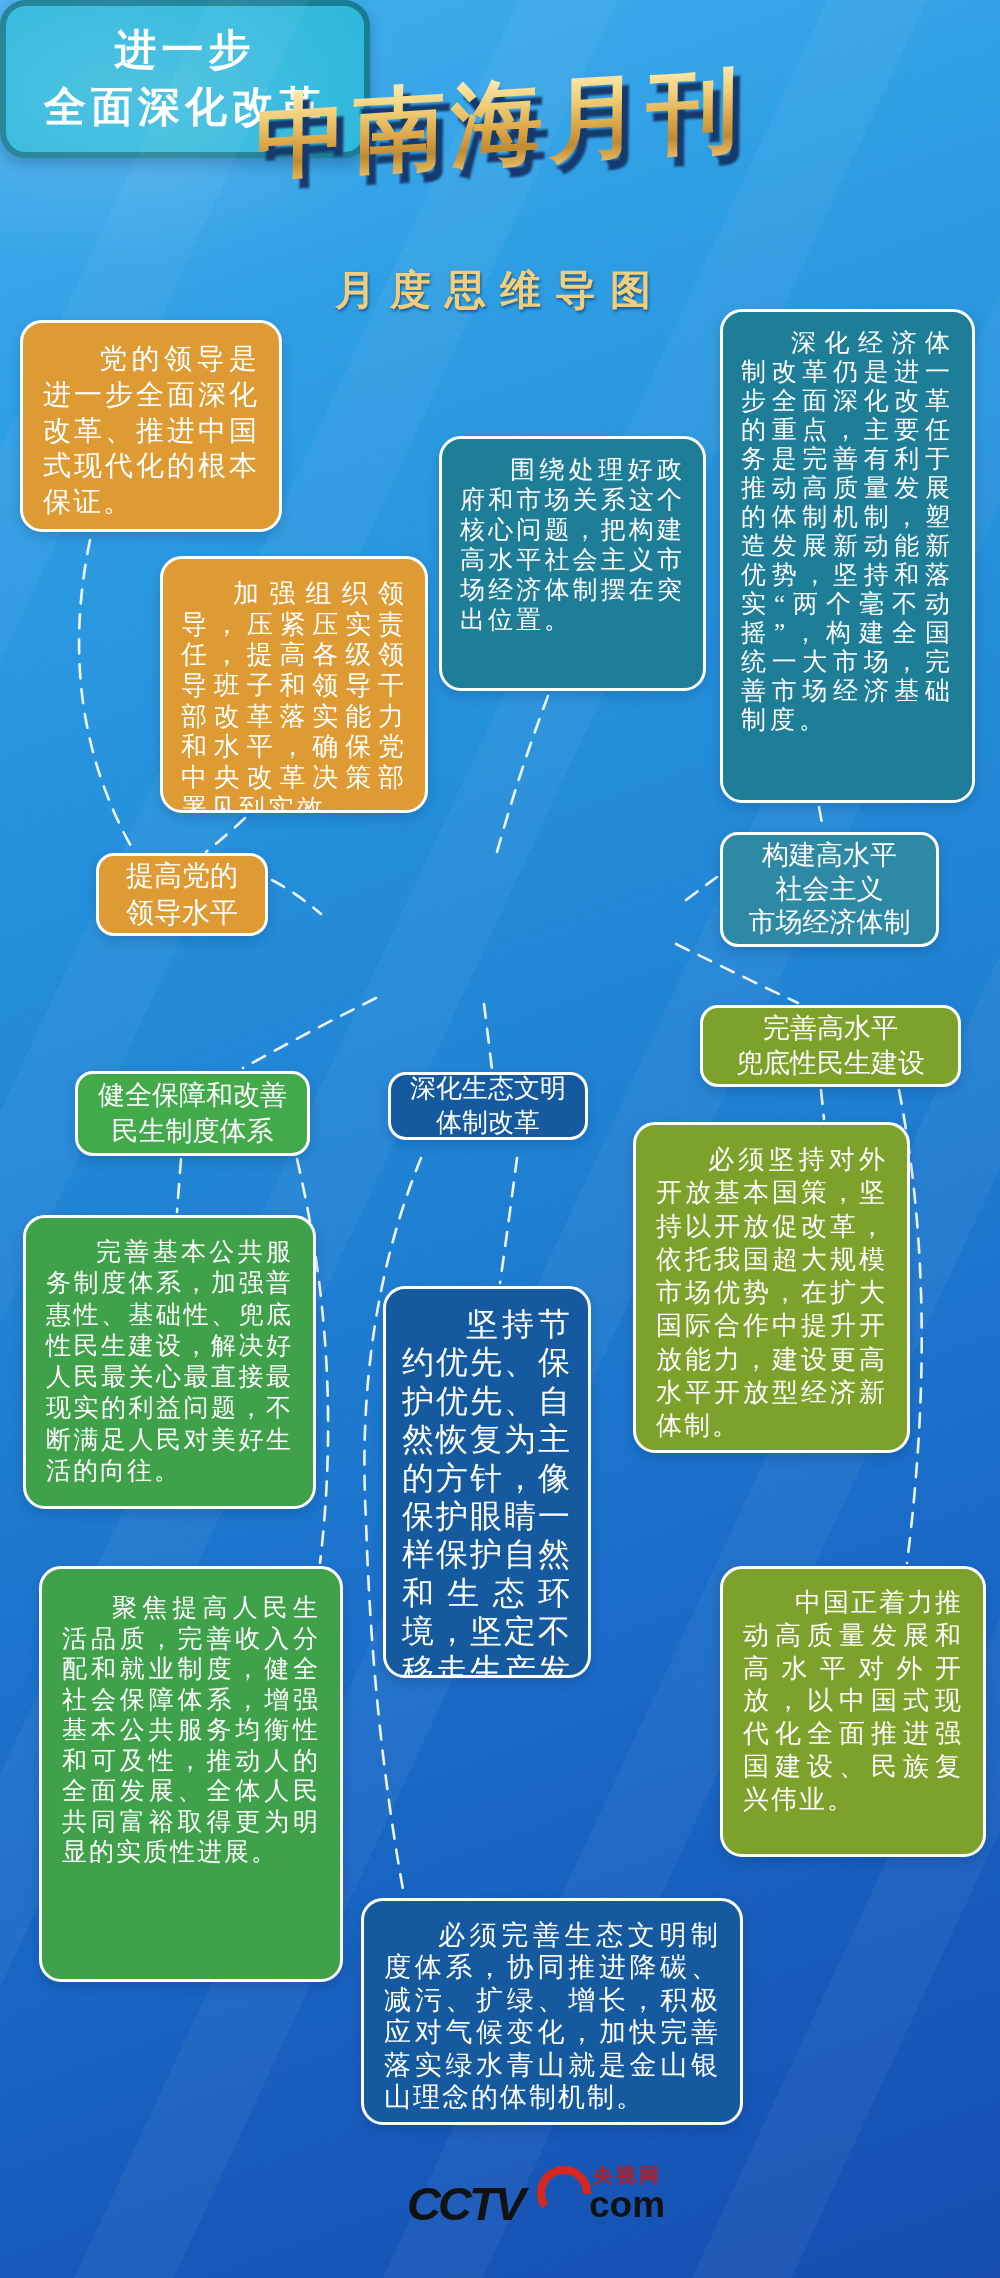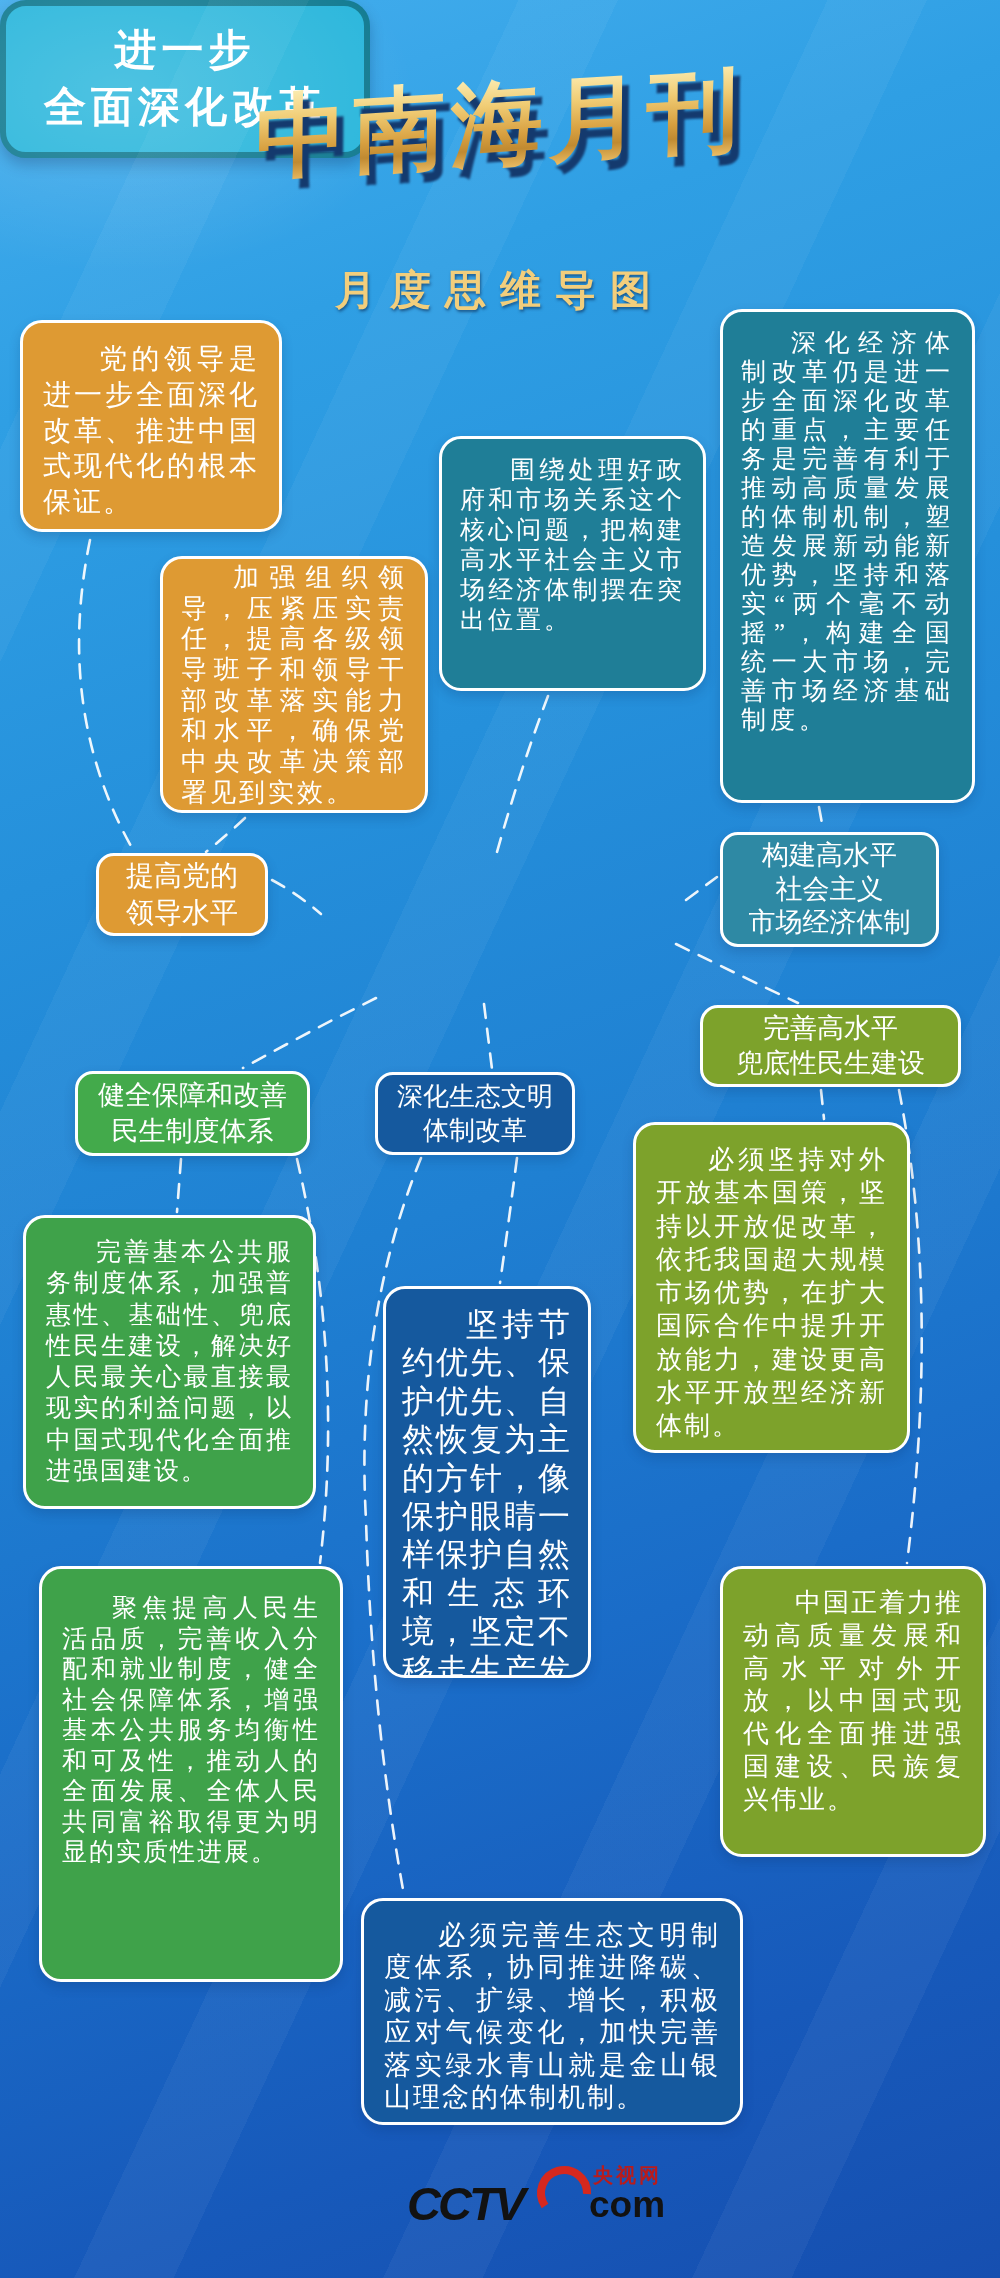--- a/index.html
+++ b/index.html
@@ -34,28 +34,28 @@
   
   .c-orange{background:#DE9A33;}
   .c-teal{background:#1F7E97;}
   .c-teal-light{background:#2E89A4;}
   .c-olive{background:#7DA22B;}
   .c-green{background:#3FA24A;}
   .c-green-bright{background:#43AA4B;}
   .c-blue{background:#15599E;}
   
   #box-party-1{left:20px;top:320px;width:262px;height:212px;font-size:28px;line-height:1.28;letter-spacing:2px;}
-  #box-party-2{left:160px;top:556px;width:268px;height:257px;font-size:26px;line-height:1.18;letter-spacing:3px;padding:4px 18px;}
+  #box-party-2{left:160px;top:556px;width:268px;height:257px;font-size:26px;line-height:1.18;letter-spacing:3px;padding:20px 18px;}
   #box-market-1{left:439px;top:436px;width:267px;height:255px;font-size:25px;line-height:1.2;letter-spacing:3px;padding:16px 18px;}
   #box-market-2{left:720px;top:309px;width:255px;height:494px;font-size:25px;line-height:1.16;letter-spacing:4px;padding:16px 18px;}
   #label-party{left:96px;top:853px;width:172px;height:83px;font-size:28px;line-height:1.3;}
   #label-market{left:720px;top:832px;width:219px;height:115px;font-size:27px;line-height:1.25;}
   #label-opening{left:700px;top:1005px;width:261px;height:82px;font-size:27px;line-height:1.3;}
   #label-livelihood{left:75px;top:1071px;width:235px;height:85px;font-size:27px;line-height:1.3;}
-  #label-ecology{left:375px;top:1072px;width:200px;height:83px;font-size:26px;line-height:1.3;}
+  #label-ecology{left:388px;top:1072px;width:200px;height:68px;font-size:26px;line-height:1.3;}
   #box-livelihood-1{left:23px;top:1215px;width:293px;height:294px;font-size:25px;line-height:1.25;letter-spacing:2px;}
   #box-ecology-1{left:383px;top:1286px;width:208px;height:392px;font-size:32px;line-height:1.2;letter-spacing:2px;padding:16px 16px;}
   #box-opening-1{left:633px;top:1122px;width:277px;height:331px;font-size:26px;line-height:1.28;letter-spacing:2px;}
   #box-livelihood-2{left:39px;top:1566px;width:304px;height:416px;font-size:25px;line-height:1.22;letter-spacing:2px;padding:24px 20px;}
   #box-opening-2{left:720px;top:1566px;width:266px;height:291px;font-size:26px;line-height:1.26;letter-spacing:2px;}
   #box-ecology-2{left:361px;top:1898px;width:382px;height:227px;font-size:27px;line-height:1.2;letter-spacing:2px;}
   
   #central{left:323px;top:856px;width:358px;height:146px;
     background:#2CB7DC;border:6px solid #147C92;border-radius:26px;
     display:flex;align-items:center;justify-content:center;text-align:center;
@@ -119,21 +119,21 @@
 <div id="central">进一步
 全面深化改革</div>
 
 <div class="node labelbox c-olive" id="label-opening">完善高水平
 兜底性民生建设</div>
 <div class="node para c-olive" id="box-opening-1">必须坚持对外开放基本国策，坚持以开放促改革，依托我国超大规模市场优势，在扩大国际合作中提升开放能力，建设更高水平开放型经济新体制。</div>
 <div class="node para c-olive" id="box-opening-2">中国正着力推动高质量发展和高水平对外开放，以中国式现代化全面推进强国建设、民族复兴伟业。</div>
 
 <div class="node labelbox c-green-bright" id="label-livelihood">健全保障和改善
 民生制度体系</div>
-<div class="node para c-green" id="box-livelihood-1">完善基本公共服务制度体系，加强普惠性、基础性、兜底性民生建设，解决好人民最关心最直接最现实的利益问题，以中国式现代化全面推进强国建设。</div>
+<div class="node para c-green" id="box-livelihood-1">完善基本公共服务制度体系，加强普惠性、基础性、兜底性民生建设，解决好人民最关心最直接最现实的利益问题，不断满足人民对美好生活的向往。</div>
 <div class="node para c-green" id="box-livelihood-2">聚焦提高人民生活品质，完善收入分配和就业制度，健全社会保障体系，增强基本公共服务均衡性和可及性，推动人的全面发展、全体人民共同富裕取得更为明显的实质性进展。</div>
 
 <div class="node labelbox c-blue" id="label-ecology">深化生态文明
 体制改革</div>
 <div class="node para c-blue" id="box-ecology-1">坚持节约优先、保护优先、自然恢复为主的方针，像保护眼睛一样保护自然和生态环境，坚定不移走生产发展、生活富裕、生态良好的文明发展道路，实现中华民族永续发展。</div>
 <div class="node para c-blue" id="box-ecology-2">必须完善生态文明制度体系，协同推进降碳、减污、扩绿、增长，积极应对气候变化，加快完善落实绿水青山就是金山银山理念的体制机制。</div>
 
 <div class="logo">
   <span class="logo-cctv">CCTV</span>
   <svg class="logo-arc" width="62" height="62" viewBox="0 0 62 62">

